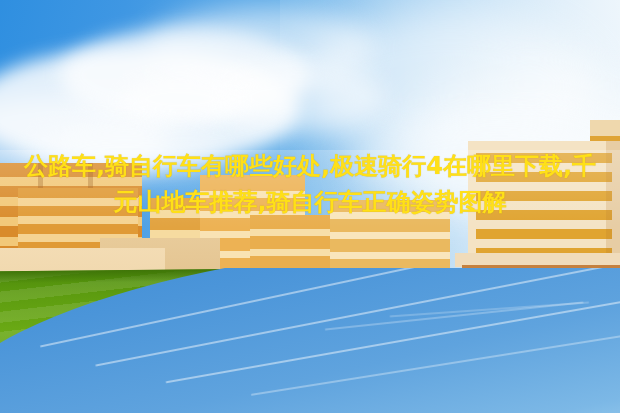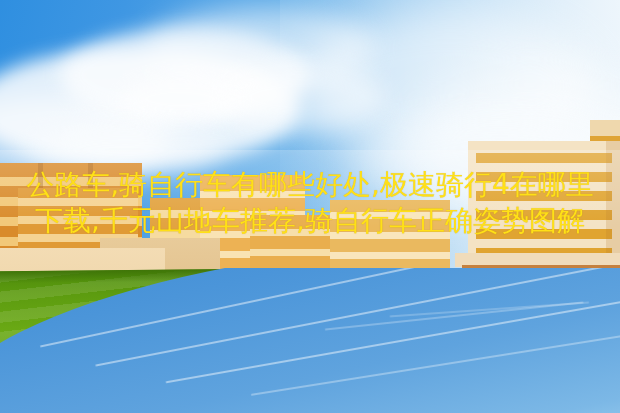--- a/index.html
+++ b/index.html
@@ -134,25 +134,25 @@
   }
   .wl1{left:120px;top:98px;width:620px;transform:rotate(-11deg);}
   .wl2{left:175px;top:118px;width:560px;transform:rotate(-10deg);}
   .wl3{left:245px;top:136px;width:500px;transform:rotate(-9deg);}
   .wl4{left:330px;top:150px;width:420px;transform:rotate(-8deg);opacity:.7;}
   .wl5{left:405px;top:86px;width:260px;transform:rotate(-5deg);opacity:.55;}
   .wl6{left:470px;top:74px;width:200px;transform:rotate(-3deg);opacity:.45;}
 
   
   .title{
-    position:absolute;left:0;top:167px;width:620px;
+    position:absolute;left:0;top:148px;width:620px;
     text-align:center;
     font-family:"DejaVu Sans","Liberation Sans",sans-serif;
-    font-weight:normal;
-    font-size:28px;
+    font-weight:bold;
+    font-size:24px;
     line-height:36px;
     color:#ffe017;
     letter-spacing:0px;
     padding:0 16px;
     box-sizing:border-box;
     word-break:break-all;
     text-shadow:0 0 1px rgba(120,80,0,.35);
   }
 </style>
 </head>

